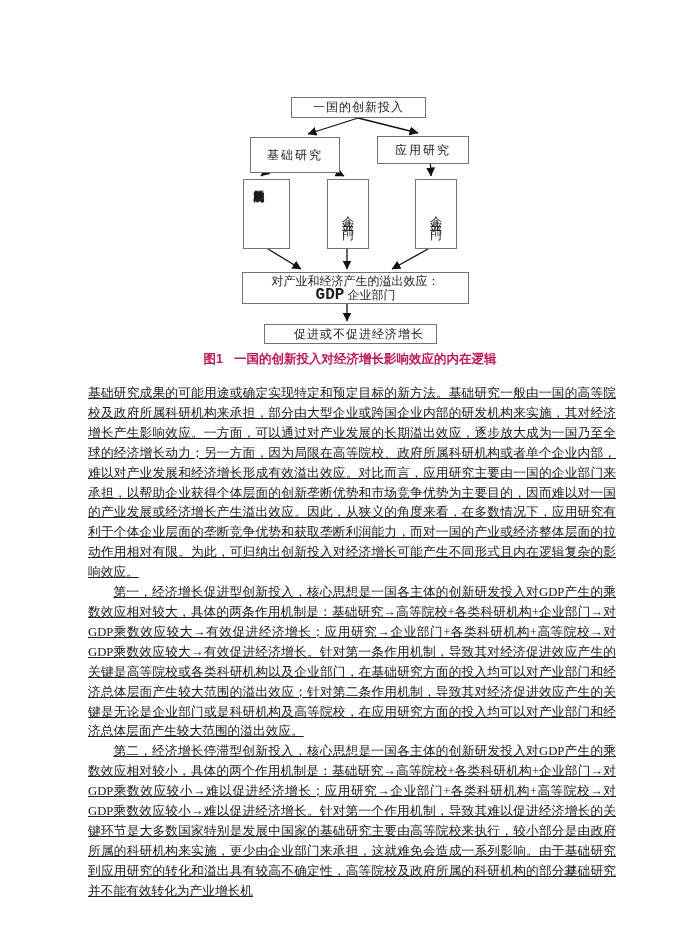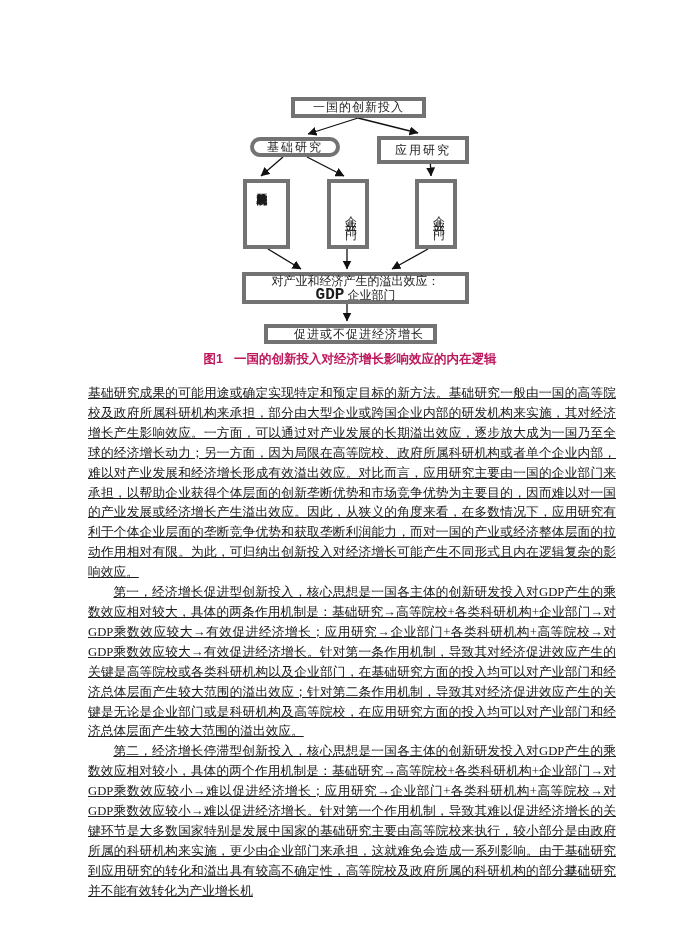--- a/index.html
+++ b/index.html
@@ -1,25 +1,25 @@
 <!DOCTYPE html>
 <html><head>
 <meta charset="utf-8">
 <style>
   html,body{margin:0;padding:0;background:#ffffff;}
   .page{position:relative;width:700px;height:943px;background:#ffffff;overflow:hidden;
         font-family:"Liberation Serif","DejaVu Serif",serif;color:#1b1b1b;}
   
   .figure-area{position:absolute;left:0;top:0;width:700px;height:380px;}
   .arrow-layer{position:absolute;left:0;top:0;pointer-events:none;}
-  .fnode{position:absolute;box-sizing:border-box;border:4px solid #737373;background:#fff;
+  .fnode{position:absolute;box-sizing:border-box;border:1px solid #737373;background:#fff;
          font-size:12px;color:#1b1b1b;}
   .hnode{display:flex;align-items:center;justify-content:center;letter-spacing:1px;}
   .n-top{left:291px;top:97px;width:135px;height:21px;}
-  .n-basic{left:250px;top:137px;width:90px;height:20px;letter-spacing:2px;border-radius:10px;}
+  .n-basic{left:250px;top:137px;width:90px;height:36px;letter-spacing:2px;}
   .n-applied{left:377px;top:136px;width:92px;height:28px;letter-spacing:2px;}
   .vnode{writing-mode:vertical-lr;text-orientation:mixed;}
   .n-univ{left:243px;top:179px;width:47px;height:70px;font-size:11px;line-height:19px;
           padding:2px 0 0 5px;}
   .n-ent1{left:327px;top:179px;width:42px;height:70px;}
   .n-ent2{left:415px;top:179px;width:42px;height:70px;}
   .ent{font-size:12px;letter-spacing:4px;line-height:40px;text-align:center;}
   .n-spill{left:242px;top:272px;width:227px;height:32px;display:flex;flex-direction:column;
            align-items:center;justify-content:center;line-height:14.5px;font-size:12px;text-align:right;}
   .n-spill .gdp{font-family:Liberation Mono, monospace;font-weight:bold;font-size:16px;}

